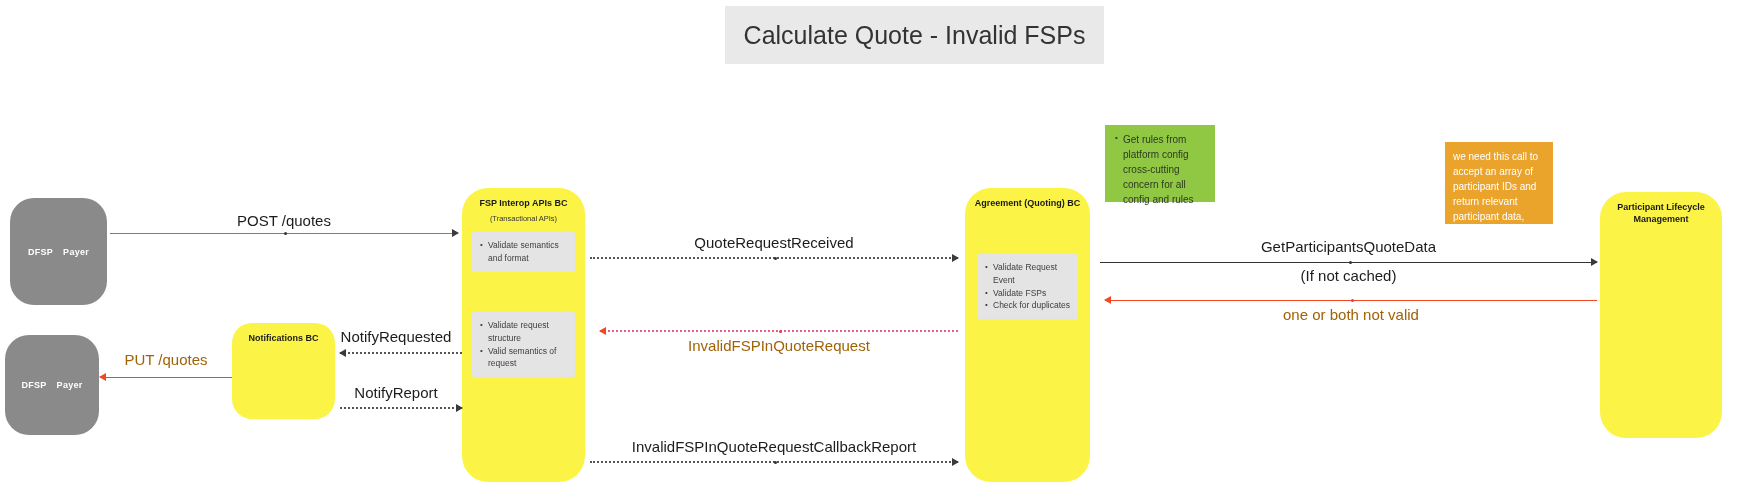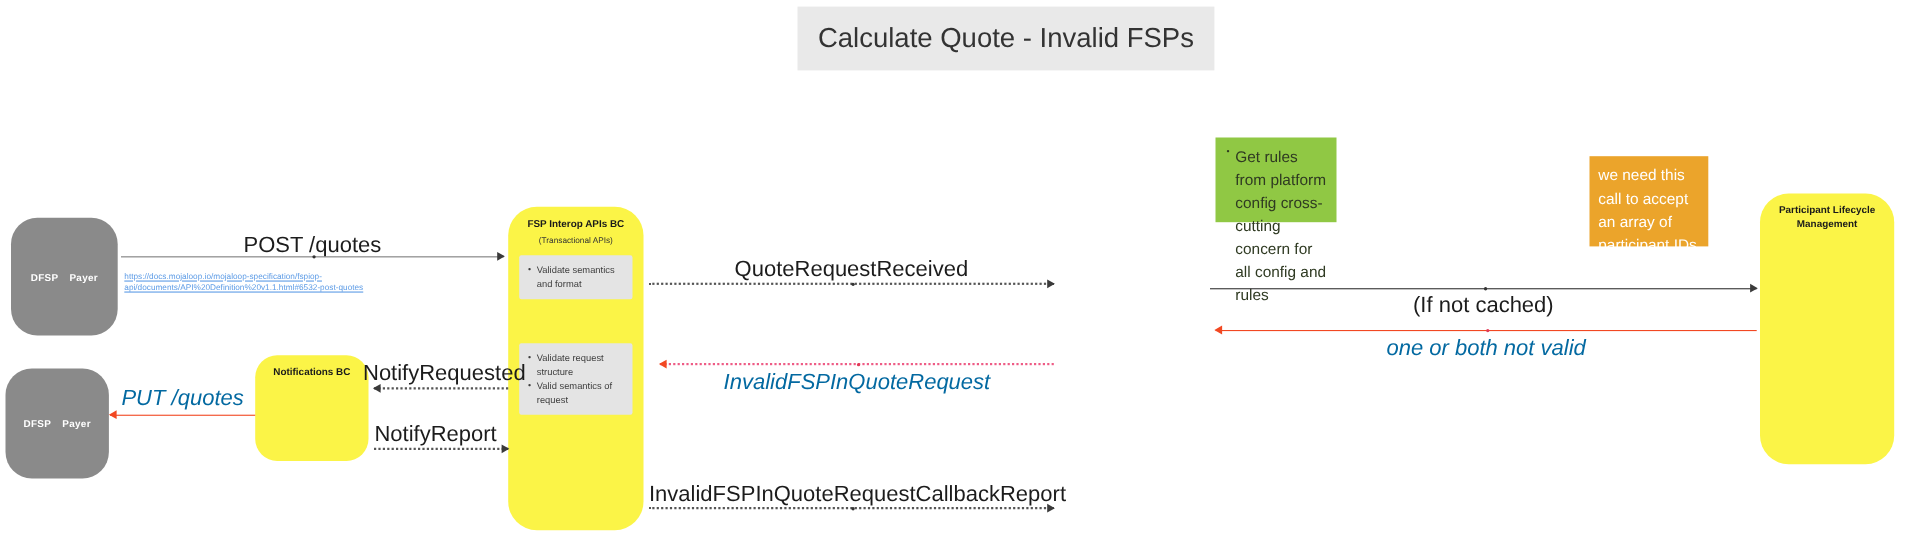--- a/index.html
+++ b/index.html
@@ -16,42 +16,42 @@
     font-size:9px;font-weight:600;letter-spacing:.3px;}
   .sticky{position:absolute;background:#fbf447;border-radius:26px;}
   .sticky .hdr{font-size:9px;font-weight:700;color:#1a1a1a;text-align:center;padding-top:10px;line-height:1.3;}
   .sticky .sub{font-size:7.5px;color:#333;text-align:center;margin-top:4px;}
   .graybox{position:absolute;background:#e4e4e4;border-radius:2px;padding:7px 6px 7px 6px;
     font-size:8.5px;color:#3d3d3d;line-height:1.5;}
   .bullet{position:relative;padding-left:10px;}
   .bullet::before{content:"\2022";position:absolute;left:2px;top:0;font-size:8px;color:#3d3d3d;}
 
   
-  .note{position:absolute;padding:7px 8px;font-size:14px;line-height:1.5;}
+  .note{position:absolute;padding:7px 8px;font-size:10px;line-height:1.5;}
   .note.green{background:#90c844;color:#2f3a22;}
   .note.orange{background:#eba42b;color:#ffffff;}
   .note.green .bullet::before{color:#2f3a22;}
 
   
   .line{position:absolute;height:0;}
   .line.solid-gray{border-top:1px solid #7d7d7d;}
   .line.solid-dark{border-top:1px solid #333;}
   .line.solid-red{border-top:1px solid #f24822;}
   .line.dot-dark{border-top:2px dotted #555;}
   .line.dot-red{border-top:2px dotted #ee5c86;}
   .ah{position:absolute;width:0;height:0;border-top:4px solid transparent;border-bottom:4px solid transparent;top:-5px;}
   .ah.r{right:-1px;border-left:7px solid #3a3a3a;}
   .ah.l{left:-1px;border-right:7px solid #3a3a3a;}
   .ah.red.l{border-right-color:#f24822;}
   .mid{position:absolute;left:50%;top:-2.5px;width:3px;height:3px;border-radius:50%;background:#333;}
   .mid.red{background:#e03a56;}
 
   
-  .mlabel{position:absolute;font-size:20px;color:#1c1c1c;text-align:center;white-space:nowrap;}
-  .mlabel.red{color:#0369a1;font-style:italic;}
+  .mlabel{position:absolute;font-size:15px;color:#1c1c1c;text-align:center;white-space:nowrap;}
+  .mlabel.red{color:#a16207;}
   .speclink{position:absolute;left:113px;top:247px;width:250px;font-size:7.5px;line-height:1.35;
     color:#5e9ce6;text-decoration:underline;display:block;}
   .speclink span{display:block;}
 </style>
 </head>
 <body>
 
 <div class="canvas">
 
   <div class="title-box">
@@ -77,56 +77,61 @@
     <div class="sub">(Transactional APIs)</div>
     <div class="graybox" style="left:10px;top:44px;width:91px;">
       <div class="bullet">Validate semantics and format</div>
     </div>
     <div class="graybox" style="left:10px;top:124px;width:91px;">
       <div class="bullet">Validate request structure</div>
       <div class="bullet">Valid semantics of request</div>
     </div>
   </div>
 
+  <div class="sticky" style="left:965px;top:188px;width:125px;height:294px;">
+    <div class="hdr">Agreement (Quoting) BC</div>
+    <div class="graybox" style="left:12px;top:66px;width:89px;">
+      <div class="bullet">Validate Request Event</div>
+      <div class="bullet">Validate FSPs</div>
+      <div class="bullet">Check for duplicates</div>
+    </div>
+  </div>
 
-  <div class="sticky" style="left:1600px;top:176px;width:122px;height:246px;">
+  <div class="sticky" style="left:1600px;top:192px;width:122px;height:246px;">
     <div class="hdr" style="padding-left:10px;padding-right:10px;">Participant Lifecycle Management</div>
   </div>
 
   <div class="note green" style="left:1105px;top:125px;width:94px;height:63px;">
     <div class="bullet">Get rules from platform config cross-cutting concern for all config and rules</div>
   </div>
 
   <div class="note orange" style="left:1445px;top:142px;width:92px;height:68px;">
     <div>we need this call to accept an array of participant IDs and return relevant participant data, including status flags</div>
   </div>
 
   <div class="mlabel" style="left:110px;top:212px;width:348px;">POST /quotes</div>
   <div class="line solid-gray" style="left:110px;top:233px;width:348px;">
     <i class="mid"></i>
     <i class="ah r"></i>
   </div>
 
-  <a class="speclink" href="#">
-    <span>https://docs.mojaloop.io/mojaloop-specification/fspiop-</span>
-    <span>api/documents/API%20Definition%20v1.1.html#6532-post-quotes</span>
-  </a>
 
   <div class="mlabel" style="left:590px;top:234px;width:368px;">QuoteRequestReceived</div>
   <div class="line dot-dark" style="left:590px;top:257px;width:368px;">
     <i class="mid"></i>
     <i class="ah r"></i>
   </div>
 
   <div class="line dot-red" style="left:600px;top:330px;width:358px;">
     <i class="mid red"></i>
     <i class="ah red l"></i>
   </div>
   <div class="mlabel red" style="left:600px;top:337px;width:358px;">InvalidFSPInQuoteRequest</div>
 
+  <div class="mlabel" style="left:1100px;top:238px;width:497px;">GetParticipantsQuoteData</div>
   <div class="line solid-dark" style="left:1100px;top:262px;width:497px;">
     <i class="mid"></i>
     <i class="ah r"></i>
   </div>
   <div class="mlabel" style="left:1100px;top:267px;width:497px;">(If not cached)</div>
 
   <div class="line solid-red" style="left:1105px;top:300px;width:492px;">
     <i class="mid red"></i>
     <i class="ah red l"></i>
   </div>

